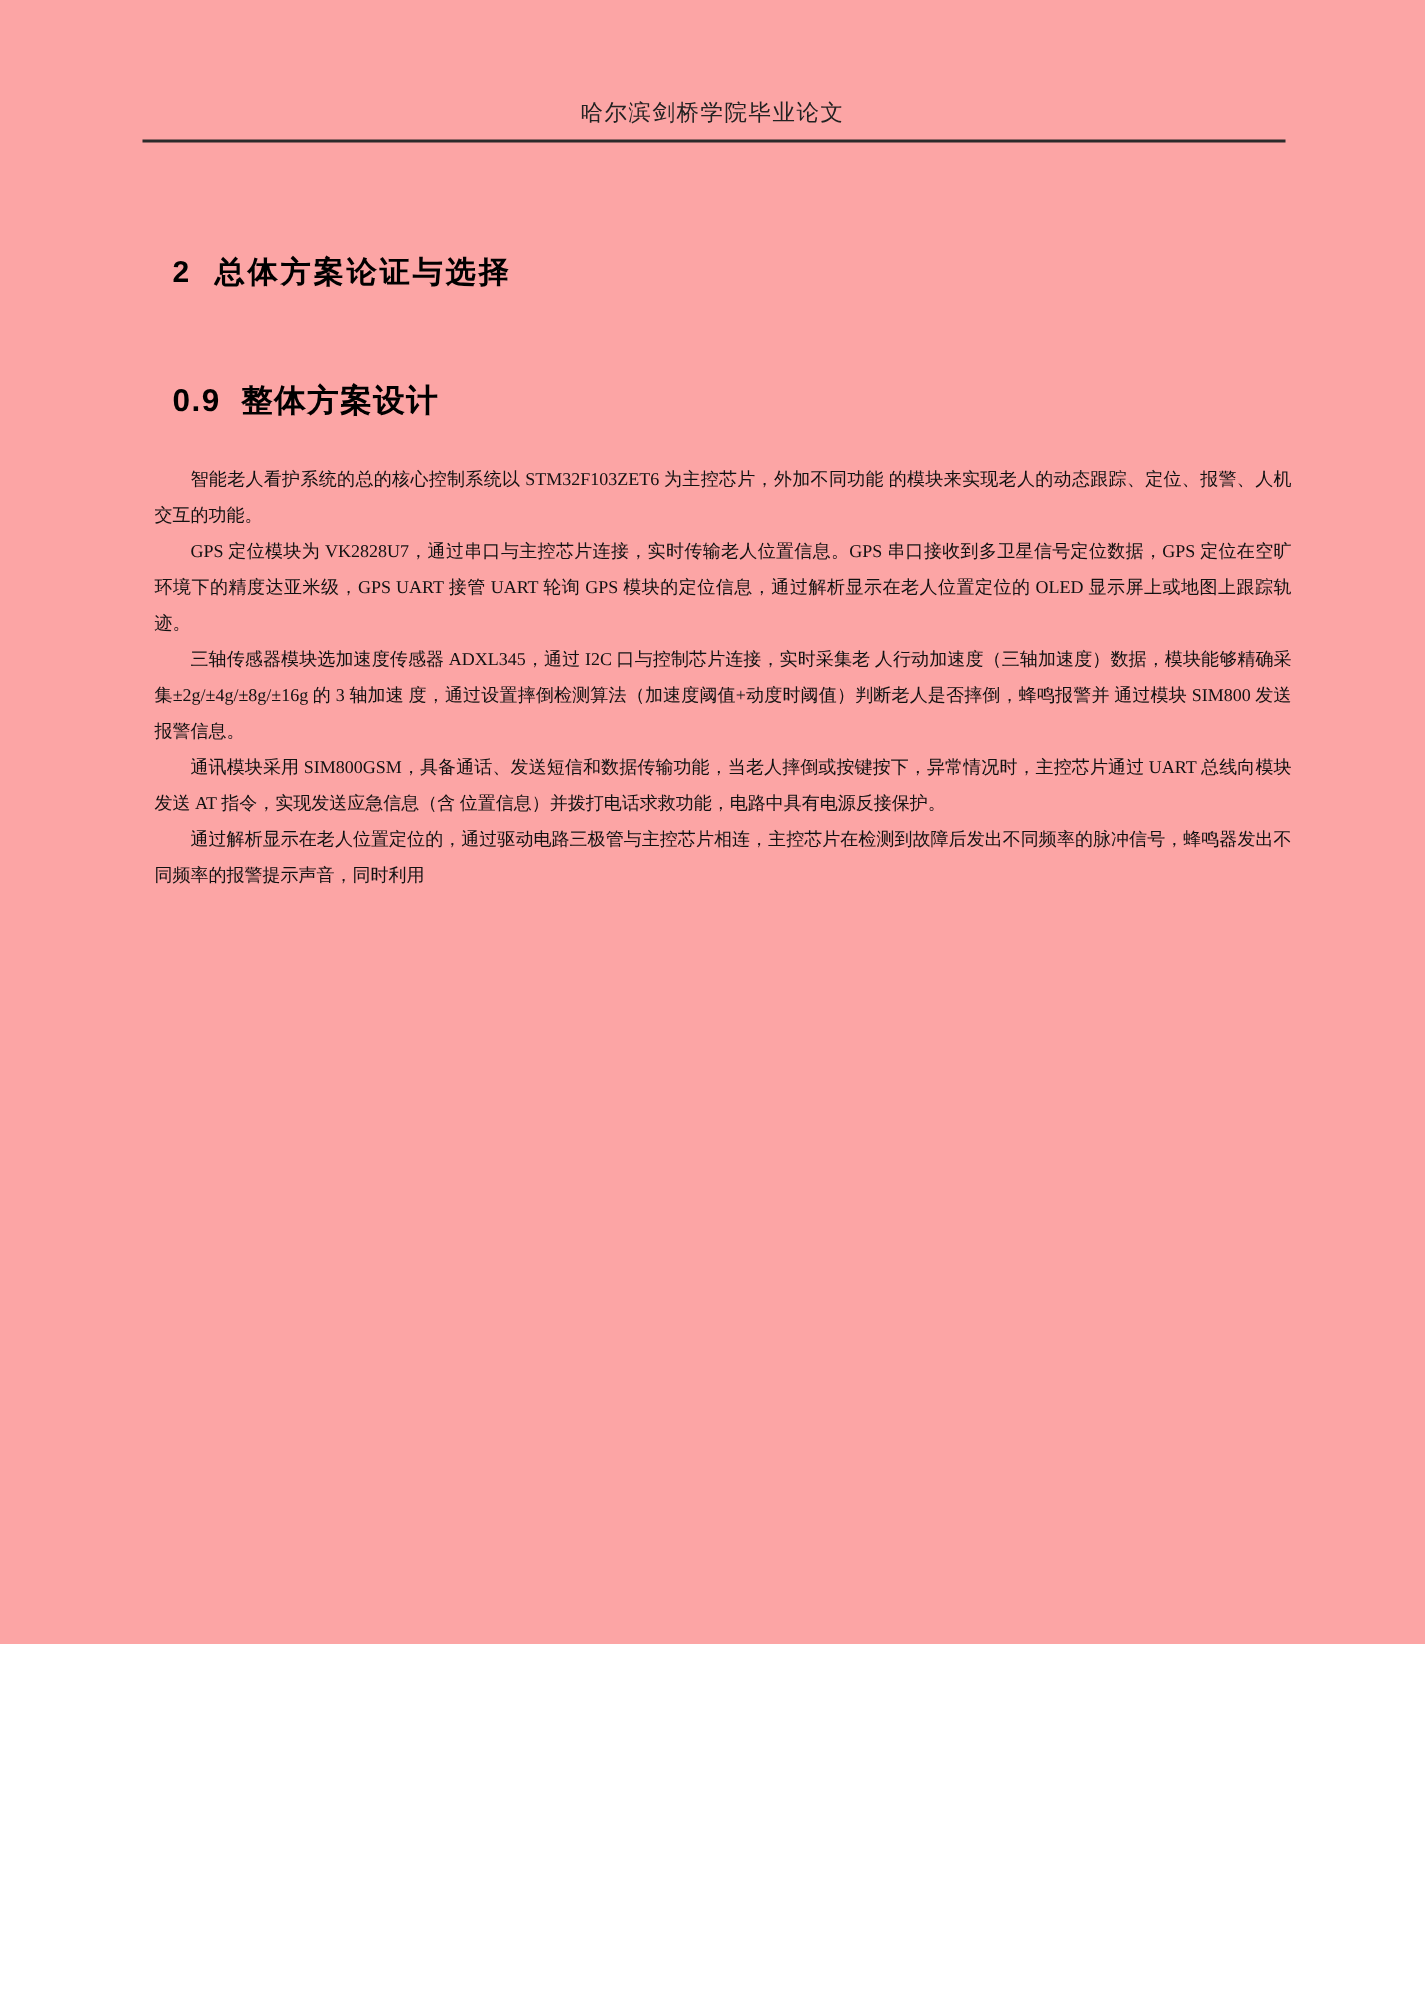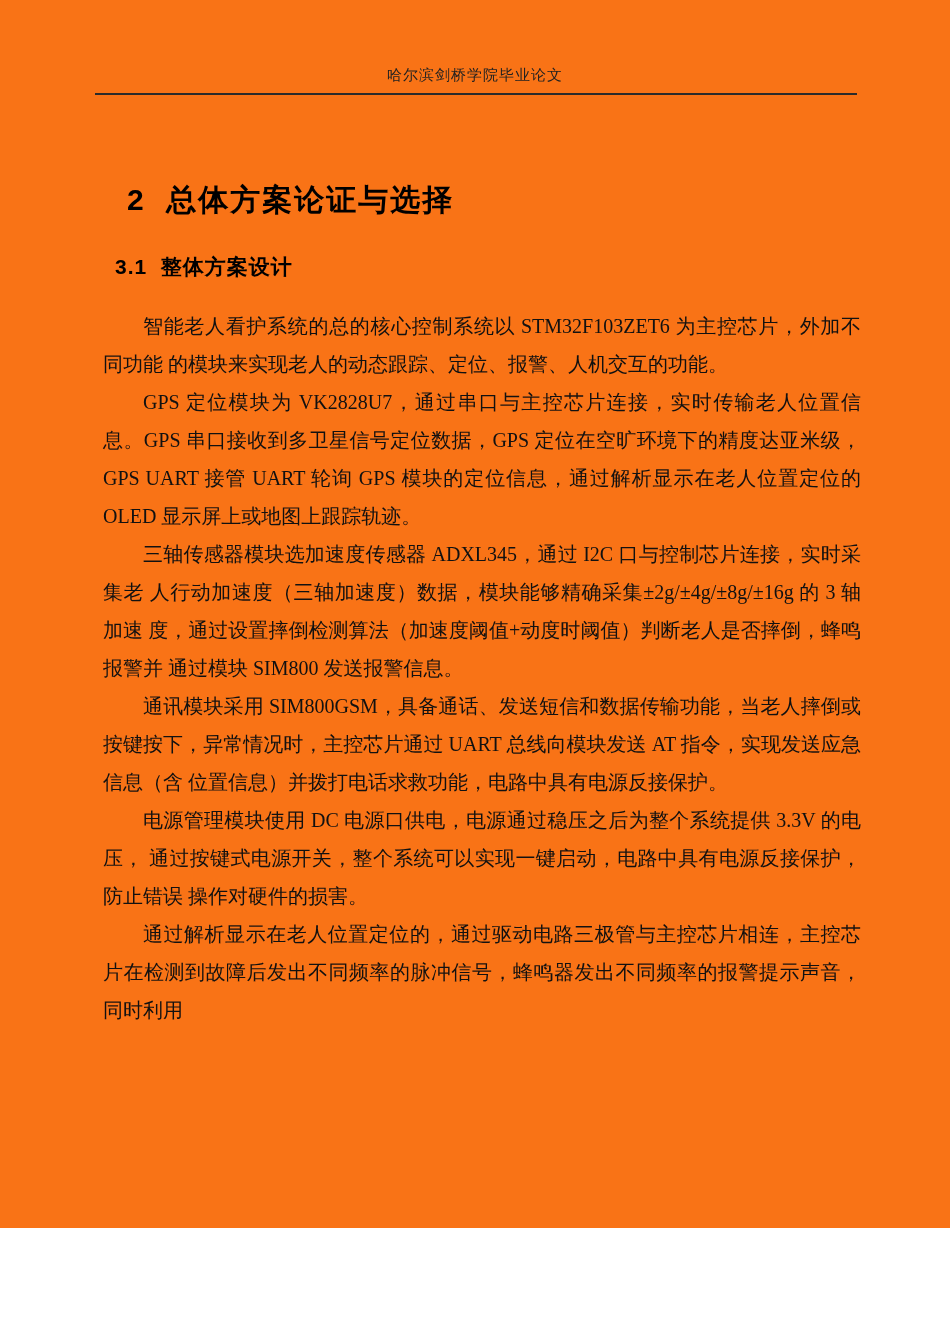--- a/index.html
+++ b/index.html
@@ -3,22 +3,22 @@
 <meta charset="utf-8">
 <style>
   html, body {
     margin: 0;
     padding: 0;
     background: #ffffff;
   }
   .page {
     position: relative;
     width: 950px;
-    height: 1228px;
-    background: #f97316;
+    height: 1096px;
+    background: #fca5a5;
     color: #111111;
     font-family: "Liberation Serif", "DejaVu Serif", serif;
     overflow: hidden;
   }
   .header {
     position: absolute;
     top: 66px;
     left: 0;
     right: 0;
     text-align: center;
@@ -31,24 +31,24 @@
     top: 93px;
     left: 95px;
     width: 762px;
     height: 2px;
     background: #2b2b2b;
   }
   .chapter-heading {
     position: absolute;
     top: 168px;
     left: 115px;
-    margin: 12px;
+    margin: 0;
     font-family: "Liberation Sans", "DejaVu Sans", sans-serif;
     font-weight: bold;
-    font-size: 30px;
+    font-size: 20px;
     letter-spacing: 2px;
     color: #000000;
     white-space: pre;
   }
   .section-heading {
     position: absolute;
     top: 253px;
     left: 115px;
     margin: 0;
     font-family: "Liberation Sans", "DejaVu Sans", sans-serif;
@@ -56,22 +56,22 @@
     font-size: 21px;
     letter-spacing: 1px;
     color: #000000;
     white-space: pre;
   }
   .body-text {
     position: absolute;
     top: 307px;
     left: 103px;
     width: 758px;
-    font-size: 20px;
-    line-height: 38px;
+    font-size: 12px;
+    line-height: 24px;
     text-align: justify;
     text-justify: inter-ideograph;
     color: #111111;
   }
   .body-text p {
     margin: 0;
     text-indent: 2em;
   }
   .footer {
     position: absolute;
@@ -89,28 +89,27 @@
 <div class="page">
 
   <div class="header">
     <span>哈尔滨剑桥学院毕业论文</span>
   </div>
 
   <div class="header-rule"></div>
 
   <h1 class="chapter-heading">2  总体方案论证与选择</h1>
 
-  <h2 class="section-heading">3.1  整体方案设计</h2>
+  <h2 class="section-heading">0.9  整体方案设计</h2>
 
   <div class="body-text">
     <p>智能老人看护系统的总的核心控制系统以 STM32F103ZET6 为主控芯片，外加不同功能 的模块来实现老人的动态跟踪、定位、报警、人机交互的功能。</p>
     <p>GPS 定位模块为 VK2828U7，通过串口与主控芯片连接，实时传输老人位置信息。GPS 串口接收到多卫星信号定位数据，GPS 定位在空旷环境下的精度达亚米级，GPS UART 接管 UART 轮询 GPS 模块的定位信息，通过解析显示在老人位置定位的 OLED 显示屏上或地图上跟踪轨迹。</p>
     <p>三轴传感器模块选加速度传感器 ADXL345，通过 I2C 口与控制芯片连接，实时采集老 人行动加速度（三轴加速度）数据，模块能够精确采集±2g/±4g/±8g/±16g 的 3 轴加速 度，通过设置摔倒检测算法（加速度阈值+动度时阈值）判断老人是否摔倒，蜂鸣报警并  通过模块 SIM800 发送报警信息。</p>
     <p>通讯模块采用 SIM800GSM，具备通话、发送短信和数据传输功能，当老人摔倒或按键按下，异常情况时，主控芯片通过 UART 总线向模块发送 AT 指令，实现发送应急信息（含 位置信息）并拨打电话求救功能，电路中具有电源反接保护。</p>
-    <p>电源管理模块使用 DC 电源口供电，电源通过稳压之后为整个系统提供 3.3V 的电压， 通过按键式电源开关，整个系统可以实现一键启动，电路中具有电源反接保护，防止错误 操作对硬件的损害。</p>
     <p>通过解析显示在老人位置定位的，通过驱动电路三极管与主控芯片相连，主控芯片在检测到故障后发出不同频率的脉冲信号，蜂鸣器发出不同频率的报警提示声音，同时利用</p>
   </div>
 
   <div class="footer">
     <span>6</span>
   </div>
 
 </div>
 
 </body></html>

